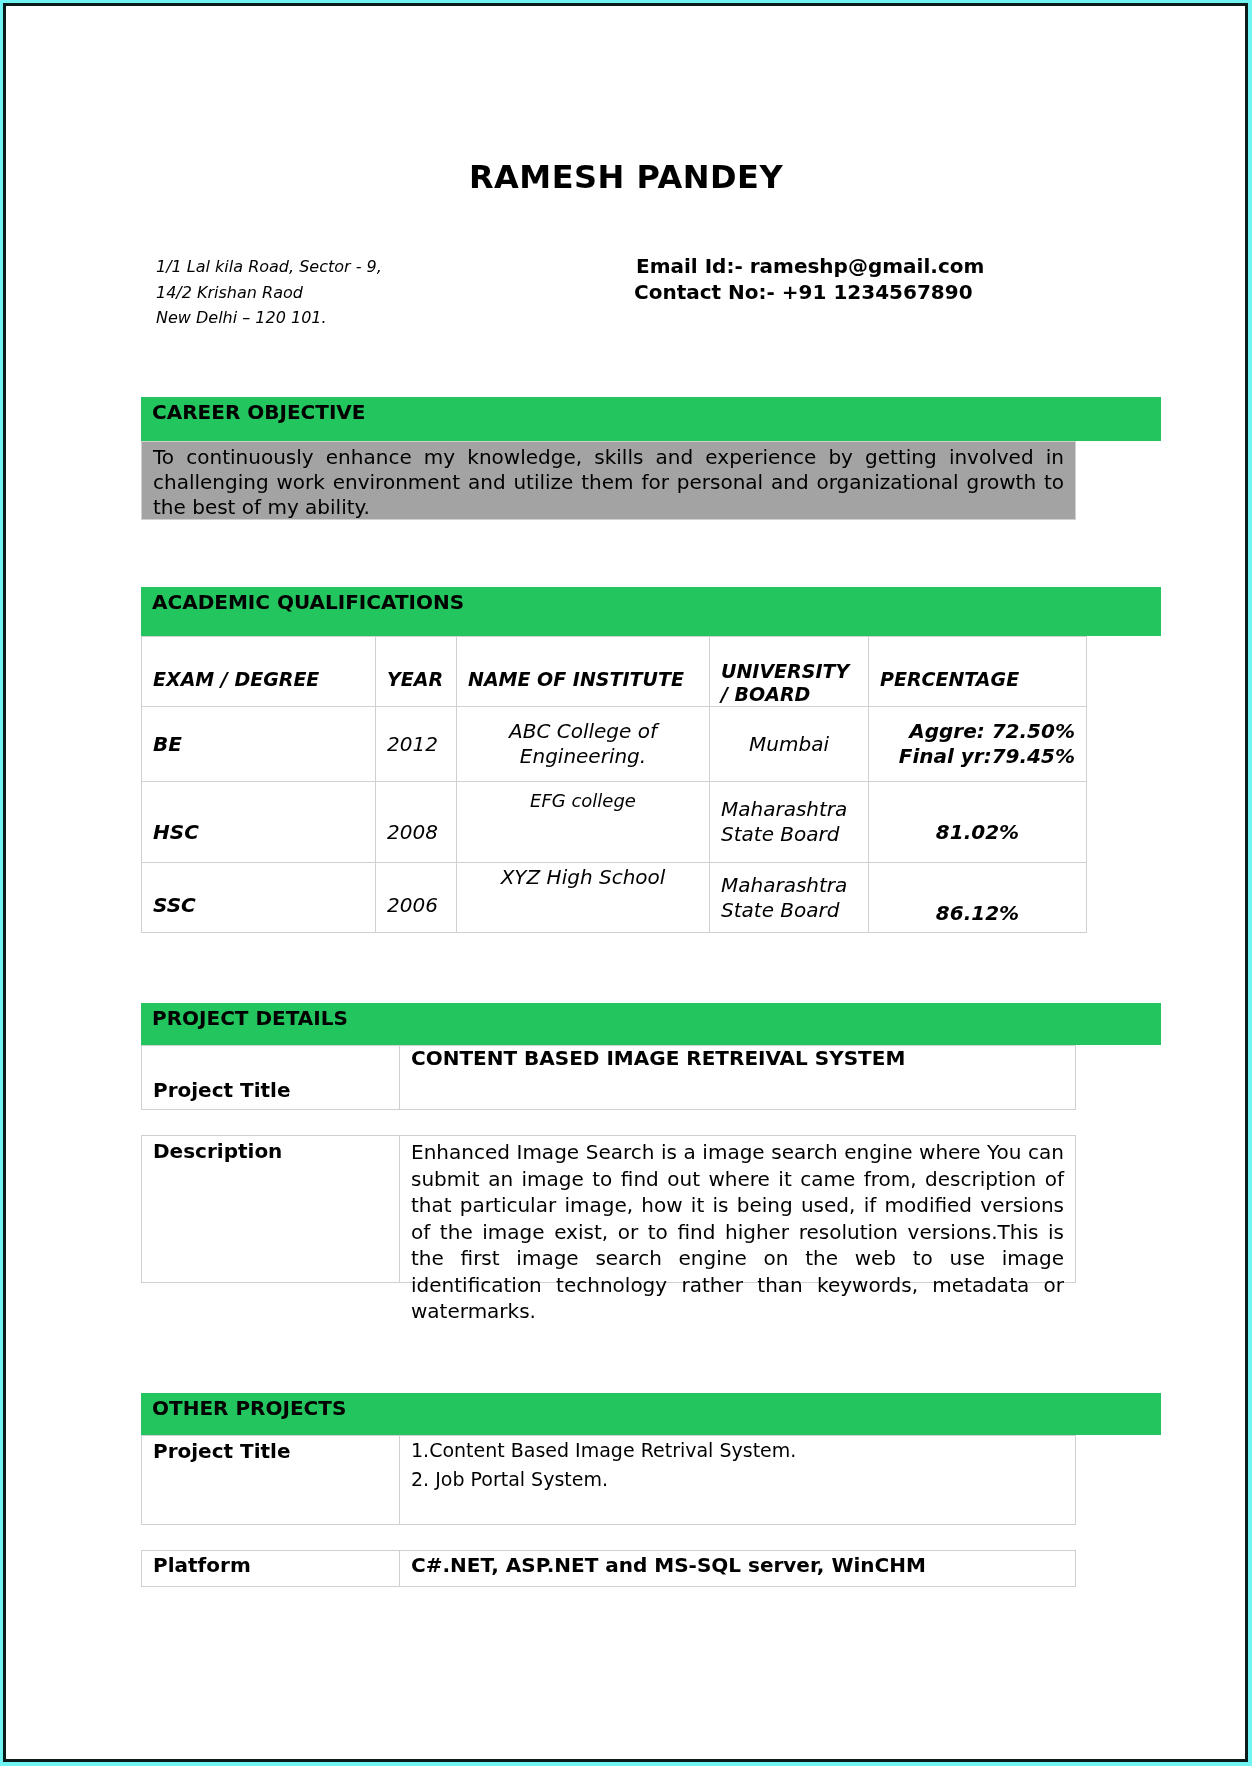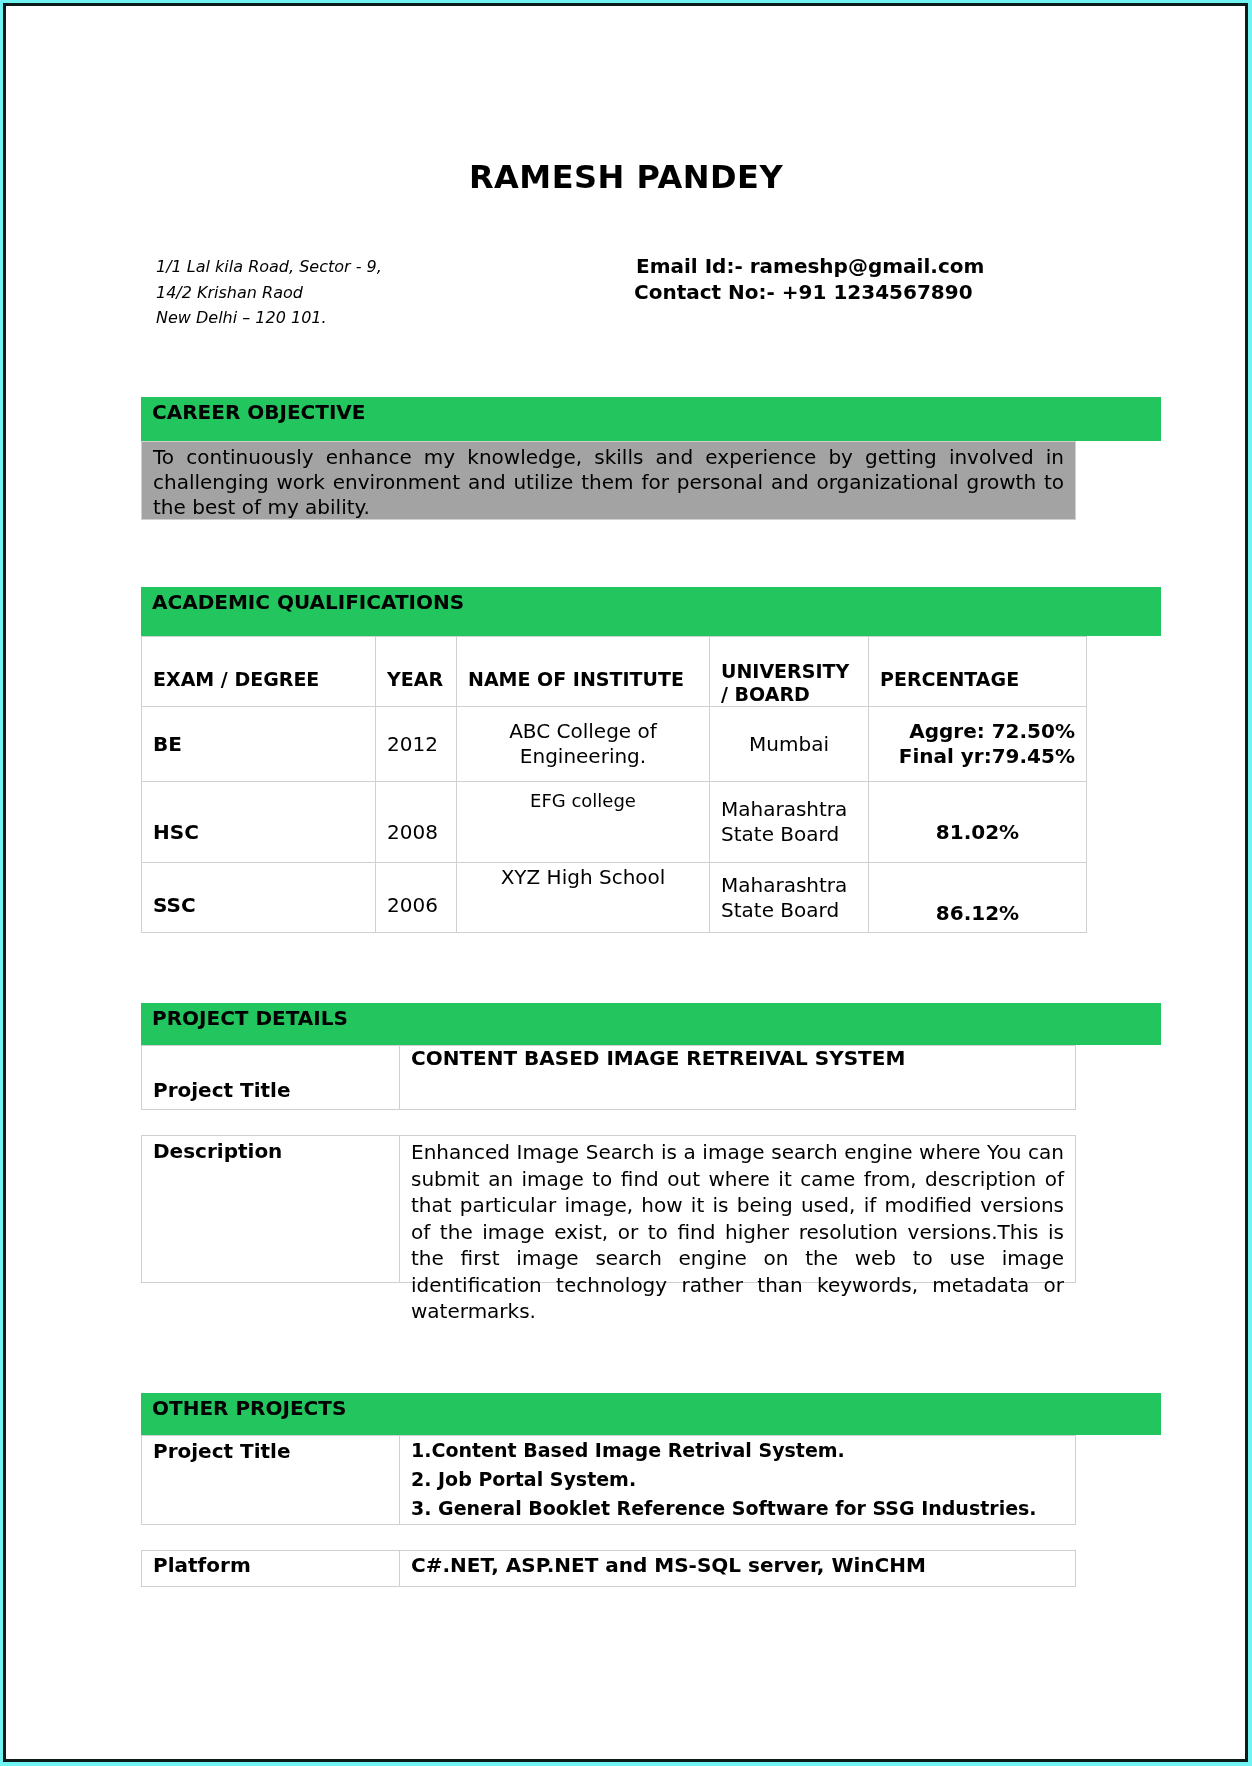--- a/index.html
+++ b/index.html
@@ -26,21 +26,21 @@
     position: absolute; border: 1.5px solid #d0d0d0; background: #a3a3a3; font-size: 20px;
   }
   .objective {
     left: 141px; top: 441px; width: 935px; height: 79px;
     padding: 3px 11px 0 11px; line-height: 25px; text-align: justify;
   }
   table.acad {
     position: absolute; left: 141px; top: 636px; width: 946px;
     border-collapse: collapse; font-size: 20px;
   }
-  table.acad td { border: 1.5px solid #d0d0d0; padding: 0 11px; vertical-align: middle; }
+  table.acad td { border: 1.5px solid #d0d0d0; padding: 0 11px; vertical-align: middle; font-style: italic; }
   table.acad tr.hdr td { height: 70px; font-weight: bold; font-size: 19px; padding-top: 14px; }
   .c1 { width: 234px; } .c2 { width: 81px; } .c3 { width: 253px; } .c4 { width: 159px; }
   .r-be td { height: 75px; }
   .r-hsc td { height: 81px; }
   .r-ssc td { height: 70px; }
   .bold { font-weight: bold; }
   .center { text-align: center; }
   .right { text-align: right; }
   .top { vertical-align: top !important; padding-top: 8px !important; }
   .two-col {
@@ -121,24 +121,23 @@
   </div>
 
   <div class="two-col" style="top:1135px;height:148px;">
     <div class="lab" style="padding-top:3px;">Description</div>
     <div class="val desc-val">Enhanced Image Search  is a  image search engine where You can submit an image to find out where it came from, description of that particular image, how it is being used, if modified versions of the image exist, or to find higher resolution versions.This is the first image search engine on the web to use image identification technology rather than keywords, metadata or watermarks.</div>
   </div>
 
   <div class="band" style="top:1393px;height:42px;padding-top:3px;">OTHER PROJECTS</div>
   <div class="two-col" style="top:1435px;height:90px;">
     <div class="lab" style="padding-top:3px;">Project Title</div>
-    <div class="val" style="padding-top:0;font-size:19px;font-weight:bold;">
+    <div class="val" style="padding-top:0;font-size:19px;">
       <div class="list-line">1.Content Based Image Retrival System.</div>
       <div class="list-line">2. Job Portal System.</div>
-      <div class="list-line">3. General Booklet Reference Software for SSG Industries.</div>
     </div>
   </div>
 
   <div class="two-col" style="top:1550px;height:37px;">
     <div class="lab" style="padding-top:2px;">Platform</div>
     <div class="val bold" style="padding-top:2px;">C#.NET, ASP.NET and MS-SQL server, WinCHM</div>
   </div>
 
 </div>
 

